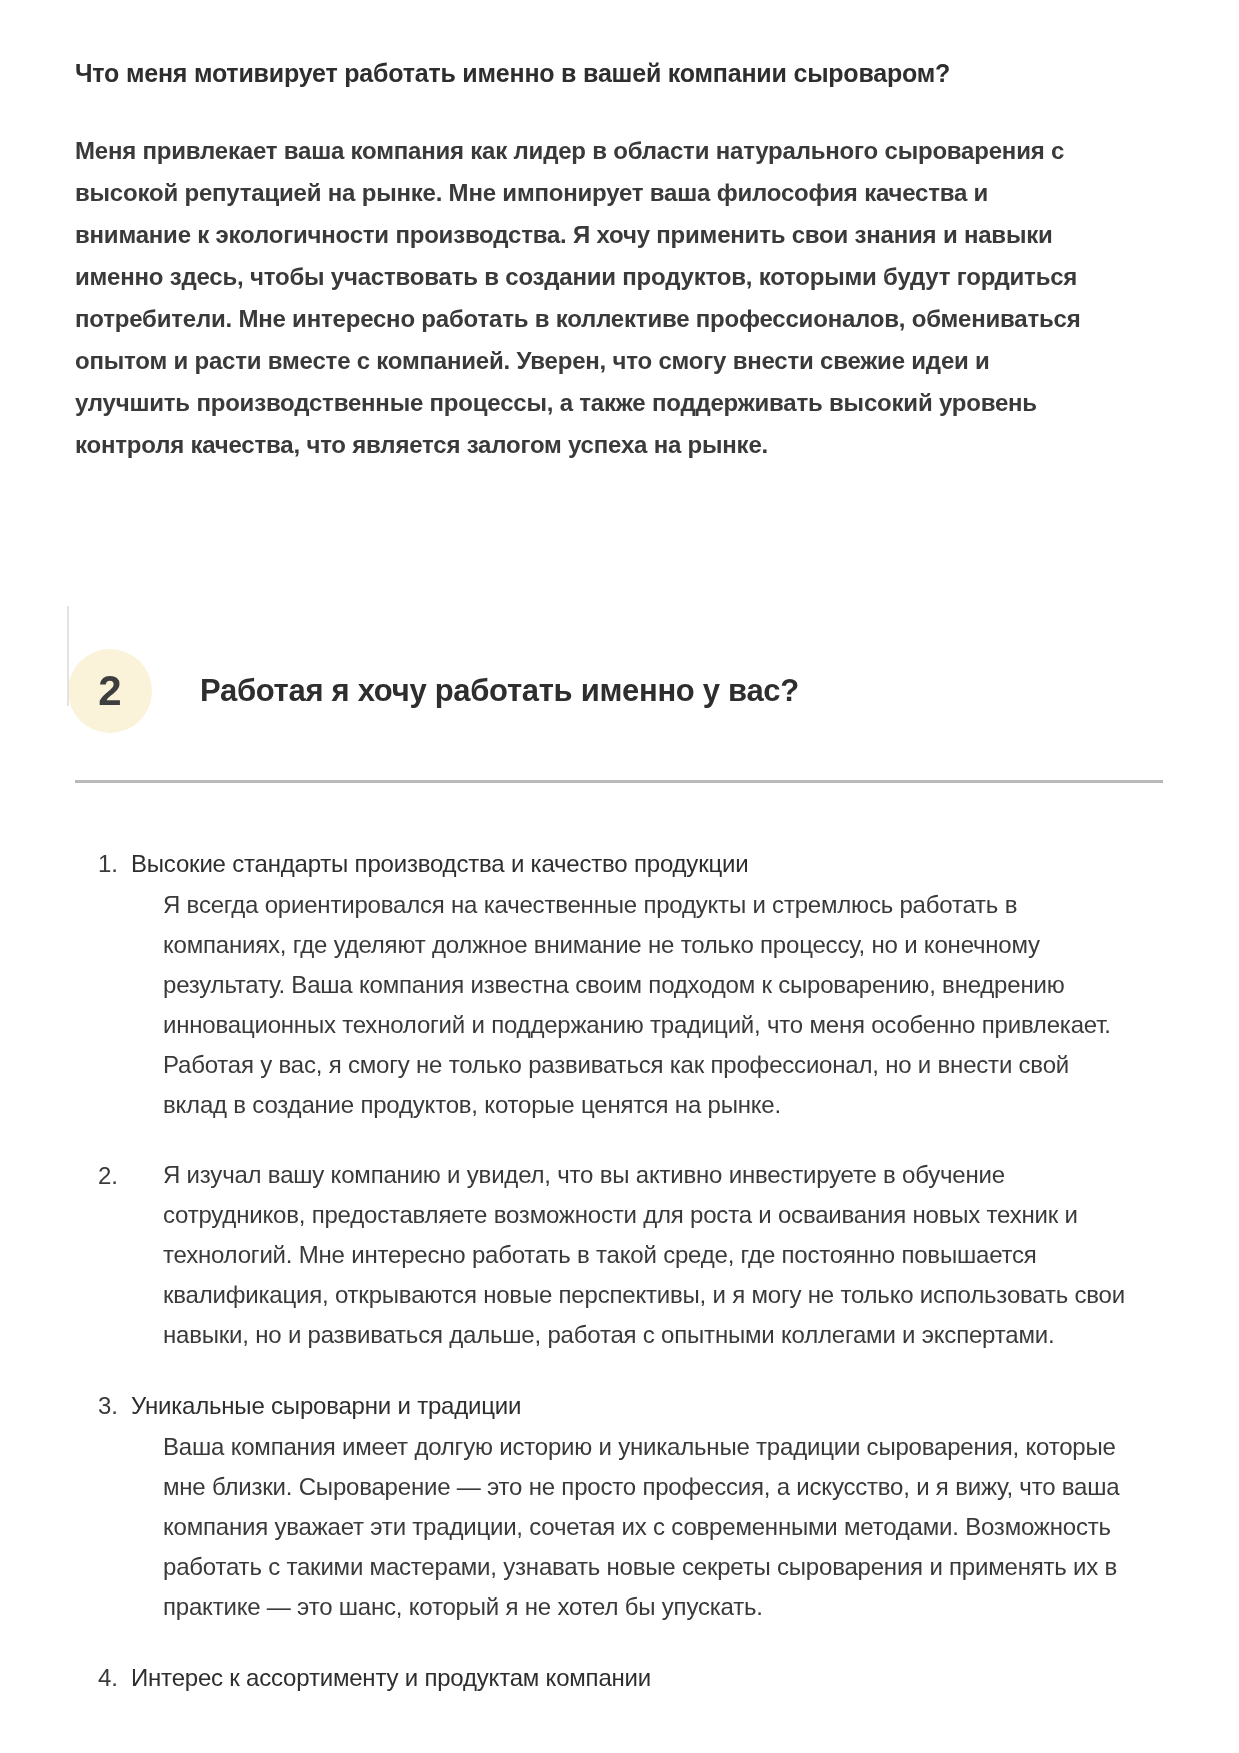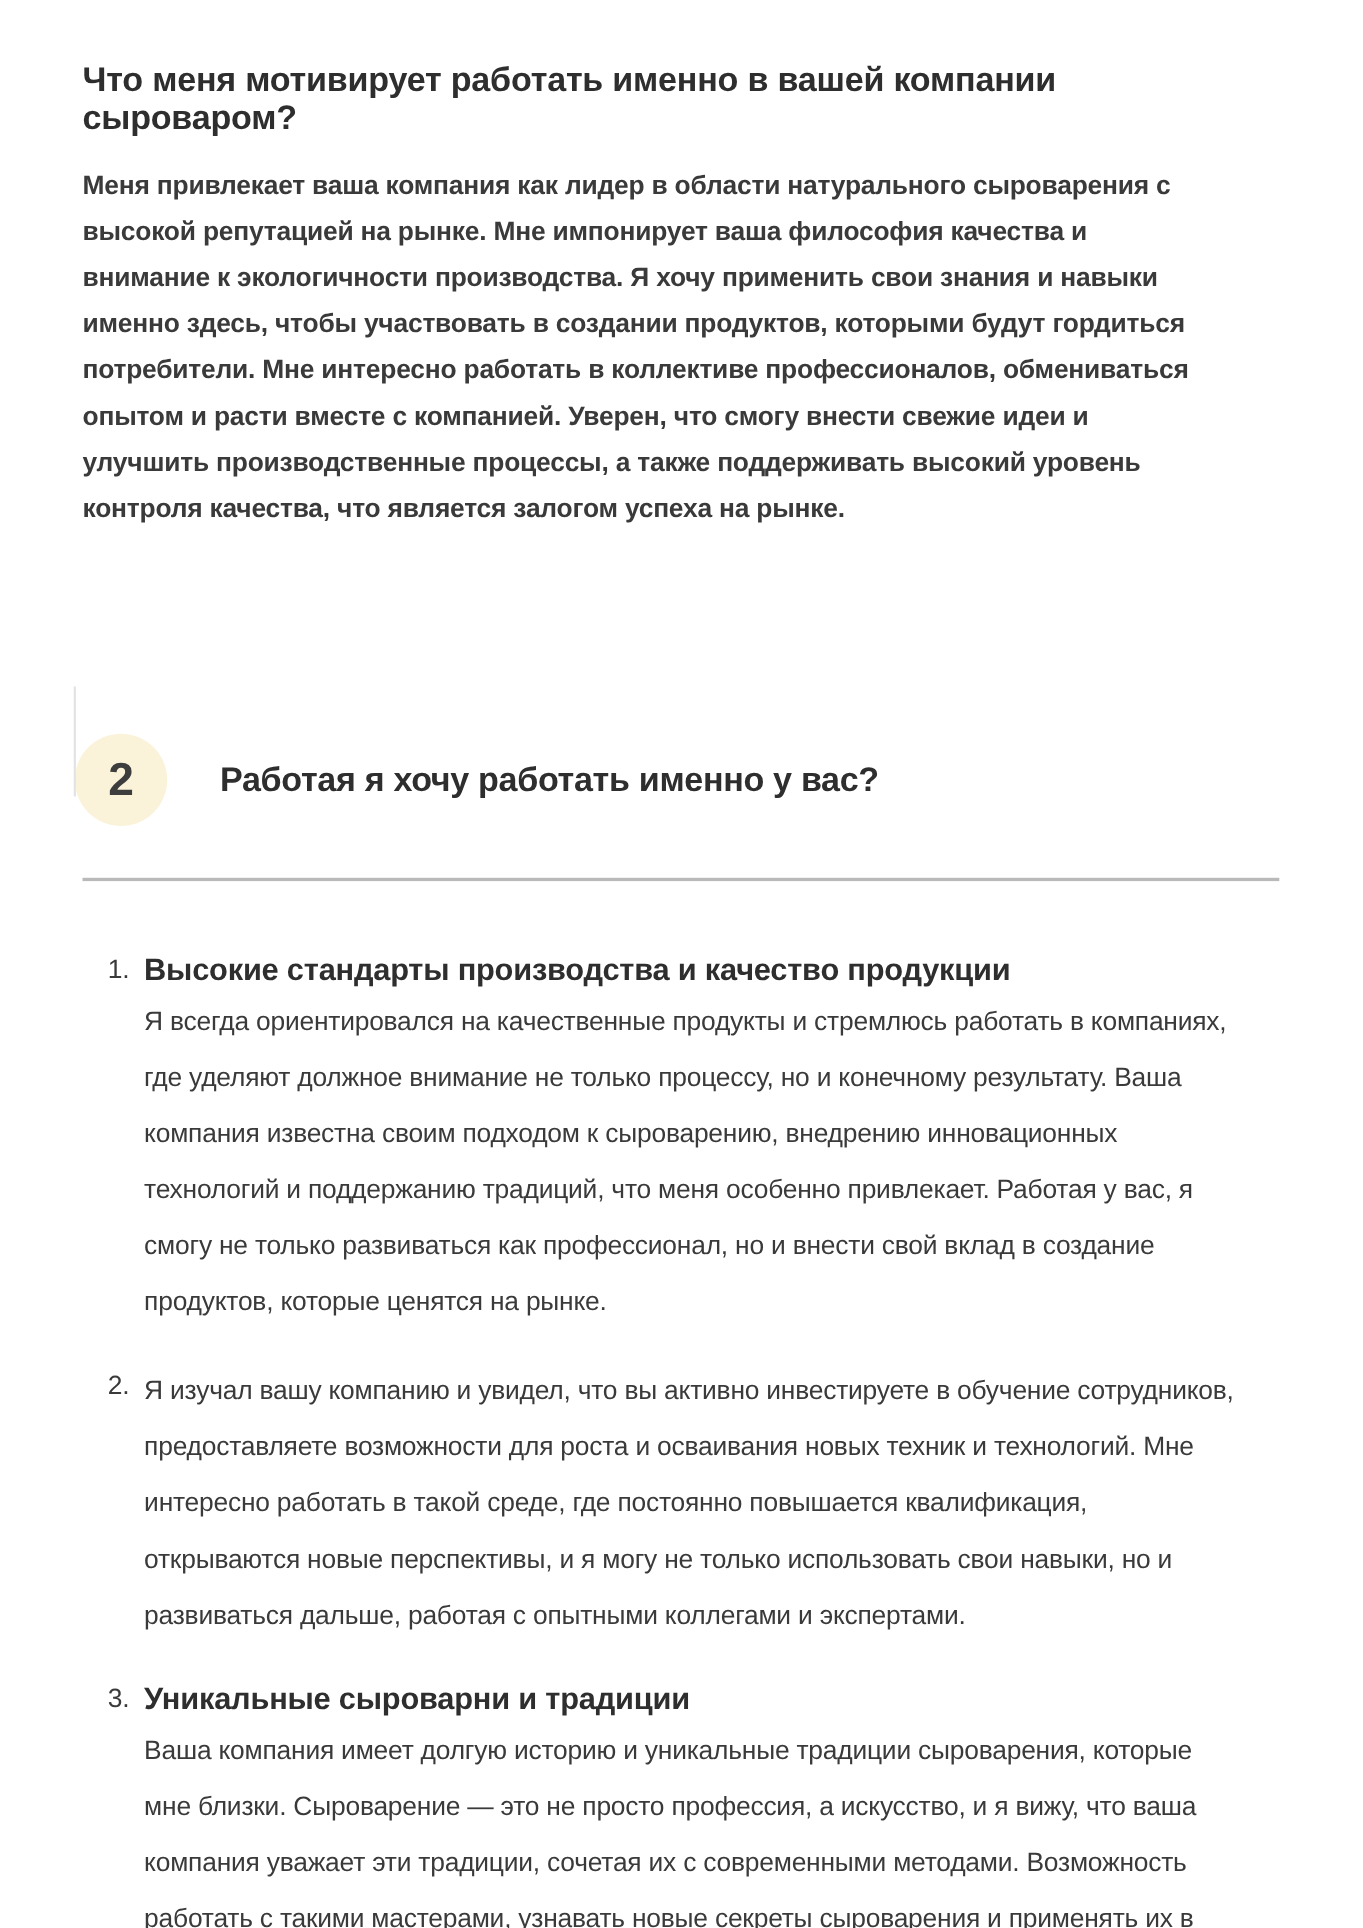--- a/index.html
+++ b/index.html
@@ -15,26 +15,26 @@
     width:1239px;
     min-height:1753px;
     font-family:"Liberation Sans","DejaVu Sans",sans-serif;
     color:var(--text);
     position:relative;
   }
   .page{
     padding:56px 76px 40px 75px;
   }
   .q-heading{
-    font-size:31px;
+    font-size:25px;
     font-weight:700;
     color:var(--heading);
     letter-spacing:-0.2px;
     line-height:34px;
-    margin-bottom:24px;
+    margin-bottom:40px;
     max-width:1010px;
   }
   .q-answer{
     font-size:24px;
     line-height:42px;
     letter-spacing:-0.2px;
     max-width:1008px;
     color:var(--text);
     font-weight:bold;
   }
@@ -98,31 +98,32 @@
   .item-number{
     position:absolute;
     left:0;
     top:0;
     font-size:24px;
     line-height:42px;
     letter-spacing:-0.2px;
     color:var(--text);
   }
   .item-title{
-    font-size:28px;
-    font-weight:700;
+    font-size:24px;
+    font-weight:400;
     line-height:42px;
     letter-spacing:-0.2px;
     color:var(--heading);
   }
   .item-body{
     font-size:24px;
-    line-height:51px;
+    line-height:40px;
     letter-spacing:-0.2px;
     color:var(--text);
+    margin-left:32px;
   }
 </style>
 </head>
 <body>
 
 <div class="page">
 
   <h1 class="q-heading">Что меня мотивирует работать именно в вашей компании сыроваром?</h1>
 
   <p class="q-answer">Меня привлекает ваша компания как лидер в области натурального сыроварения с высокой репутацией на рынке. Мне импонирует ваша философия качества и внимание к экологичности производства. Я хочу применить свои знания и навыки именно здесь, чтобы участвовать в создании продуктов, которыми будут гордиться потребители. Мне интересно работать в коллективе профессионалов, обмениваться опытом и расти вместе с компанией. Уверен, что смогу внести свежие идеи и улучшить производственные процессы, а также поддерживать высокий уровень контроля качества, что является залогом успеха на рынке.</p>

